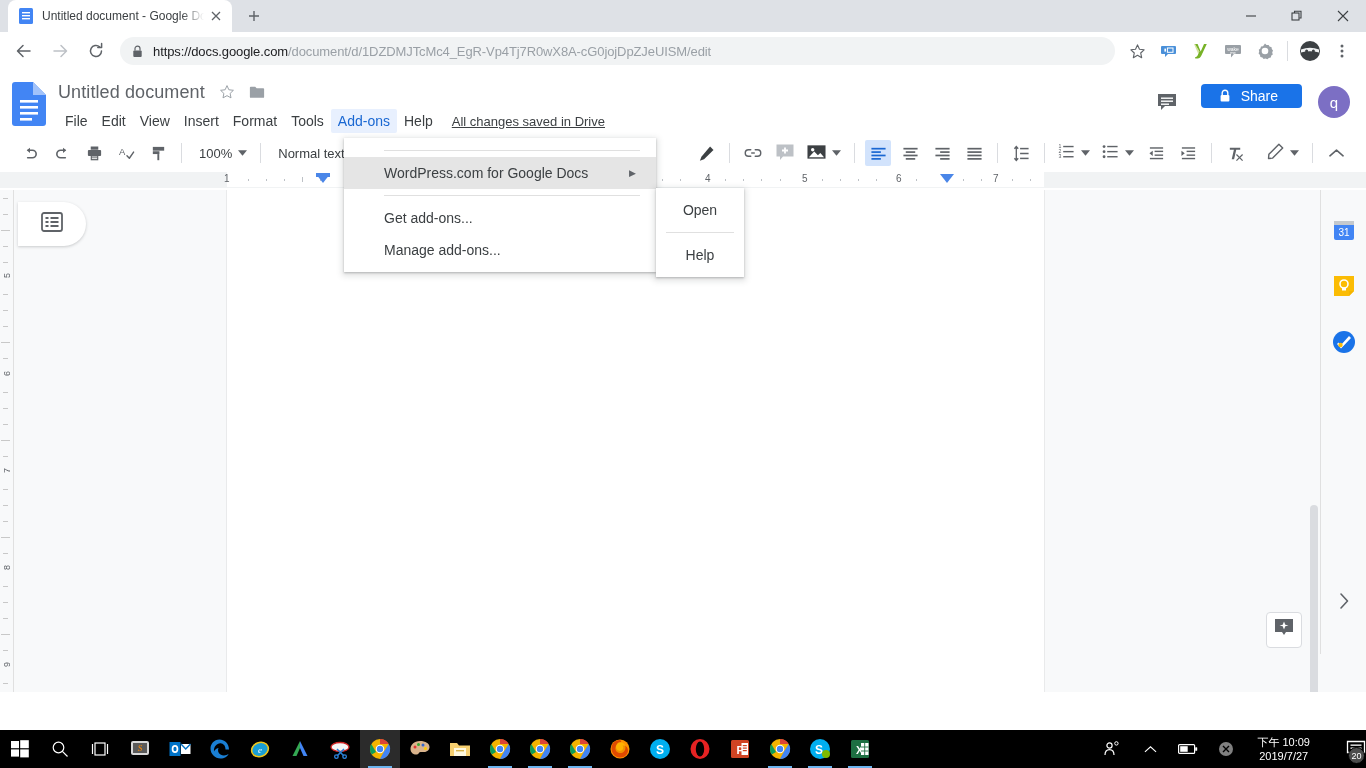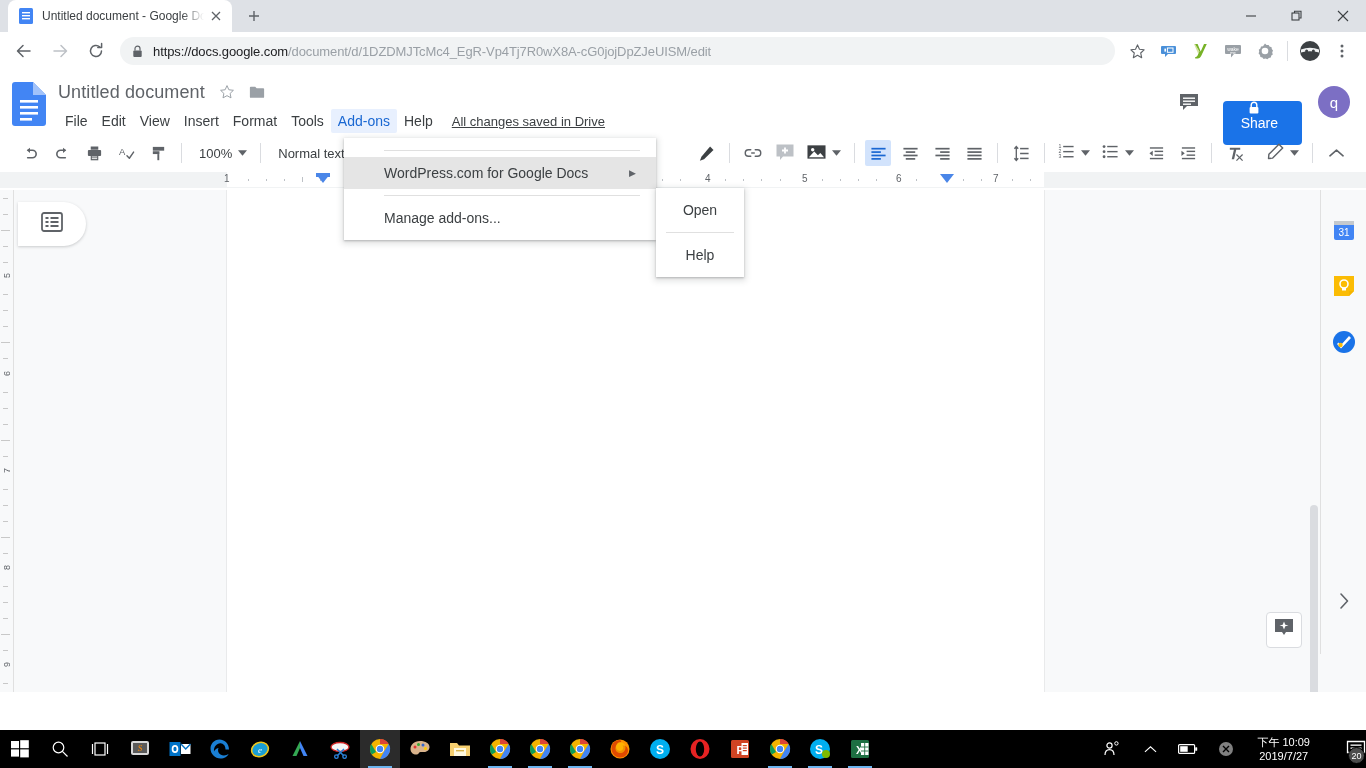--- a/index.html
+++ b/index.html
@@ -100,23 +100,23 @@
   }
   .menu-item.open { background: #e8f0fe; color: #1967d2; }
   .savedstate {
     font-size: 13px; color: #3c4043; text-decoration: underline;
     margin-left: 12px;
   }
   .docs-header-right { display: flex; align-items: flex-start; padding-top: 6px; }
   .cmt-btn { width: 36px; height: 36px; display: flex; align-items: center;
              justify-content: center; color: #5f6368; }
   .share-btn {
-    height: 44px; background: #1a73e8; color: #fff; border-radius: 4px;
+    height: 24px; background: #1a73e8; color: #fff; border-radius: 4px;
     display: flex; align-items: center; padding: 0 24px 0 18px;
-    font-size: 14px; font-weight: 500; margin: 17px 16px; flex-direction: column;
+    font-size: 14px; font-weight: 500; margin: 0 16px;
   }
   .share-btn .lk { margin-right: 10px; display: flex; }
   .avatar {
     width: 32px; height: 32px; border-radius: 50%; background: #7c6fc4;
     color: #fff; display: flex; align-items: center; justify-content: center;
     font-size: 15px; margin-top: 2px;
   }
 
   
   .toolbar {
@@ -799,20 +799,23 @@
   </div>
 
   <div class="menu-pop" id="addons-menu">
     <div class="mdiv"></div>
     <div class="mi hl">
       <span>WordPress.com for Google Docs</span>
       <span class="arrow">▶</span>
     </div>
     <div class="mdiv"></div>
     <div class="mi">
+      <span>Get add-ons...</span>
+    </div>
+    <div class="mi">
       <span>Manage add-ons...</span>
     </div>
   </div>
 
   <div class="menu-pop" id="submenu">
     <div class="mi">
       <span>Open</span>
     </div>
     <div class="mdiv"></div>
     <div class="mi">

